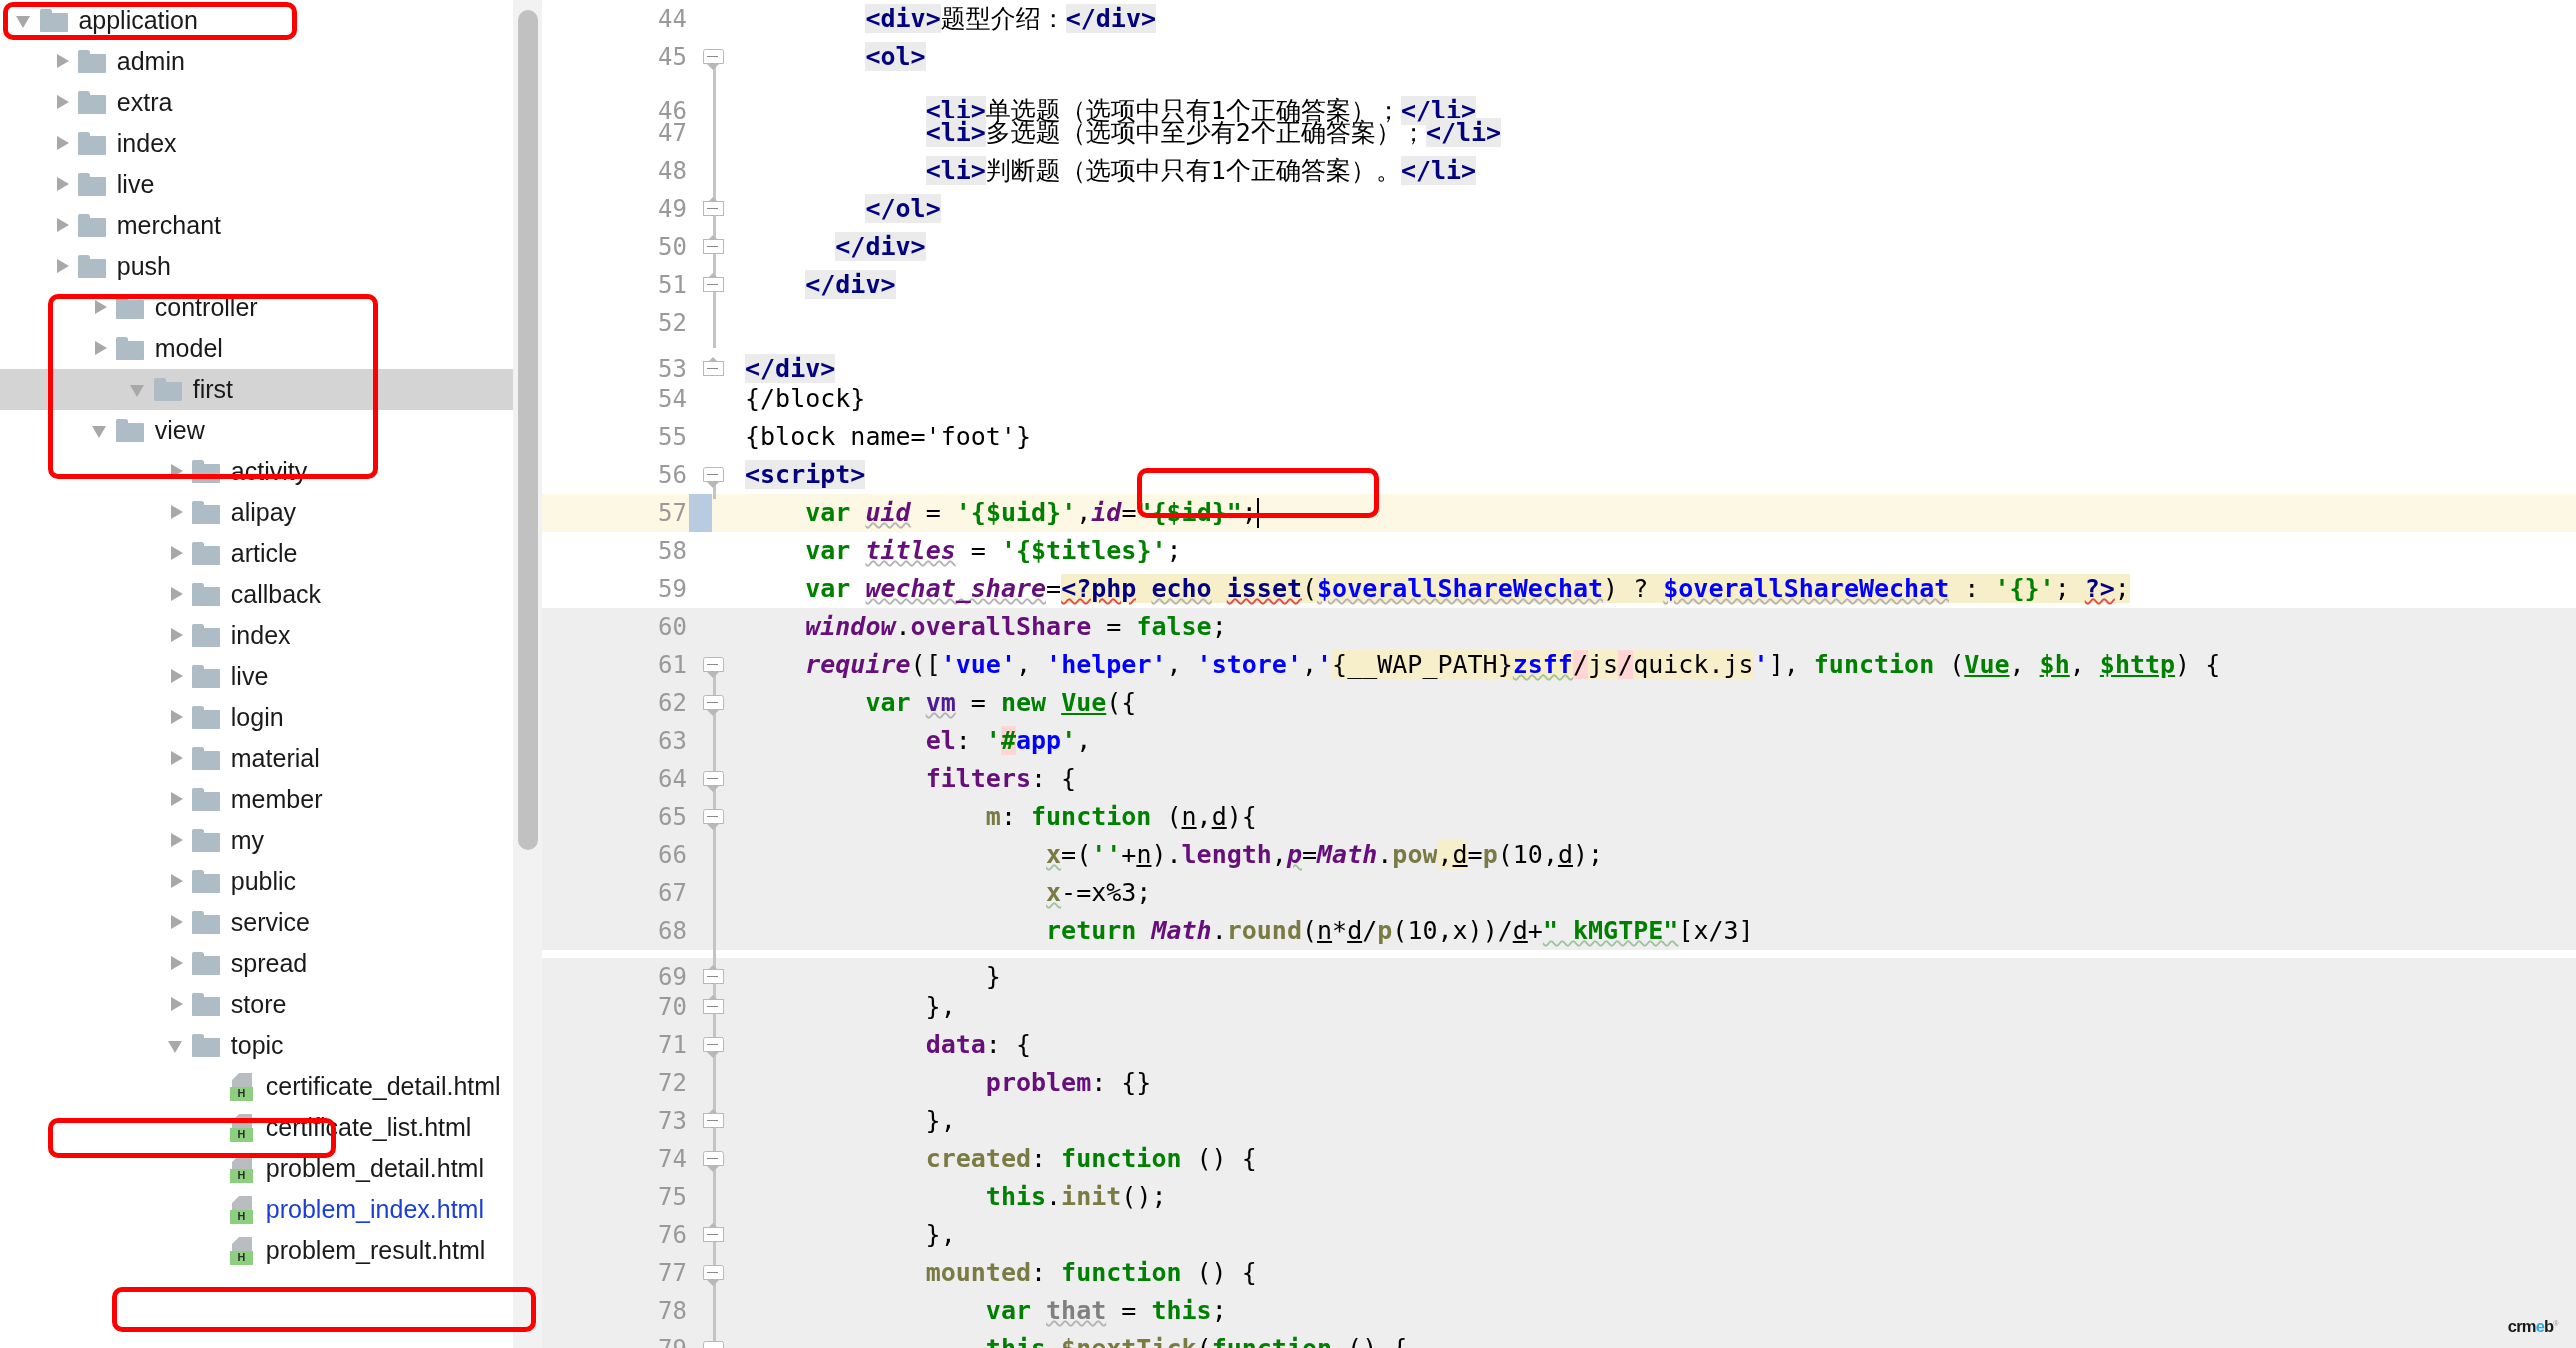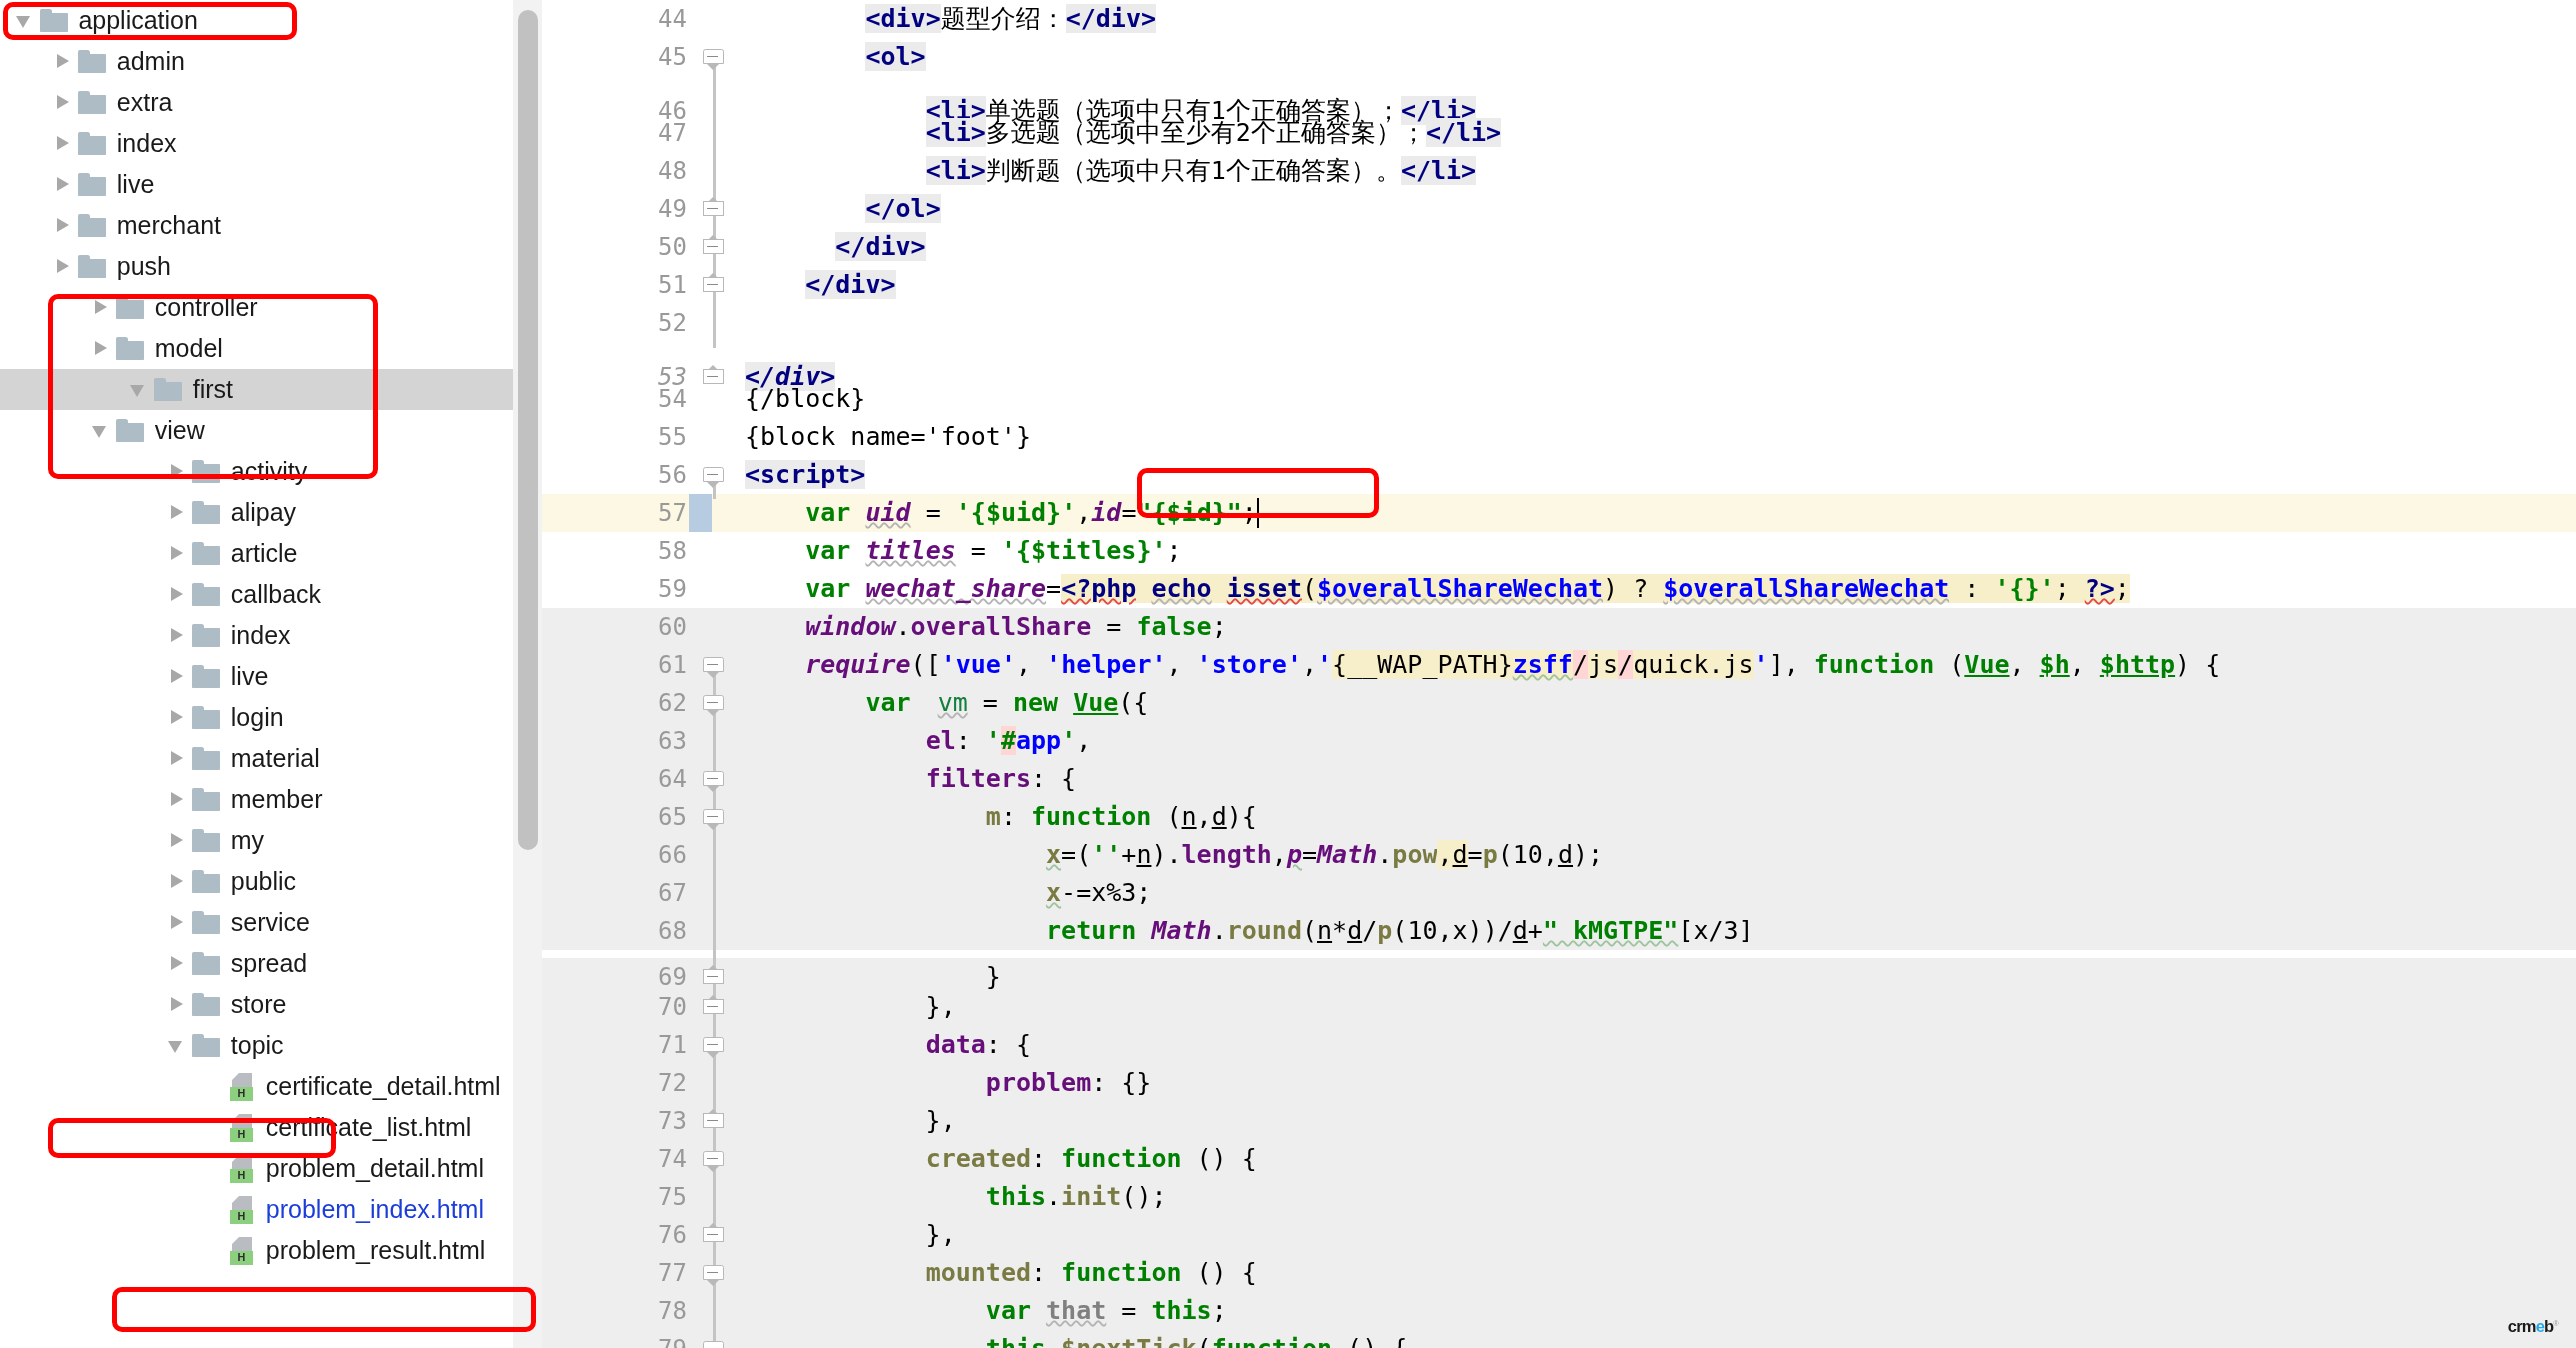--- a/index.html
+++ b/index.html
@@ -246,21 +246,21 @@
   .t-plain    { color: #000000; }
   .t-kw       { color: #000080; font-weight: bold; }
   .t-kwjs     { color: #008000; font-weight: bold; }
   .t-var      { color: #660e7a; font-style: italic; font-weight: bold; }
   .t-str      { color: #008000; font-weight: bold; }
   .t-prop     { color: #660e7a; font-weight: bold; }
   .t-fn       { color: #7a7a43; font-weight: bold; }
   .t-blue     { color: #0000ff; font-weight: bold; }
   .t-obj      { color: #660e7a; font-style: italic; font-weight: bold; }
   .t-green    { color: #008000; font-weight: bold; }
-  .t-teal     { color: #15803d; font-weight: normal; margin-left: 12px; }
+  .t-teal     { color: #4c1d95; font-weight: bold; }
   .t-gray     { color: #808080; font-weight: bold; }
   .hl-tag     { background: #ebebeb; }
   .hl-yellow  { background: #f7eeca; }
   .hl-pink    { background: #ffd5d5; }
   .u-line     { text-decoration: underline; }
   .sq-green   { text-decoration: underline; text-decoration-style: wavy;
                 text-decoration-color: #9fc49f; text-decoration-thickness: 1.7px; }
   .sq-red     { text-decoration: underline; text-decoration-style: wavy;
                 text-decoration-color: #e24a4a; text-decoration-thickness: 1.7px; }
   .sq-gray    { text-decoration: underline; text-decoration-style: wavy;
@@ -522,21 +522,21 @@
     <div class="code-area" id="code-area">
         <div class="code-line" style="top: 0px;"><div class="row-bg"></div><span class="ln">44</span><span class="code-text"><span class="t-plain">        </span><span class="t-tag hl-tag">&lt;div&gt;</span><span class="t-plain">题型介绍：</span><span class="t-tag hl-tag">&lt;/div&gt;</span></span></div>
         <div class="code-line" style="top: 0px;"><div class="row-bg"></div><span class="ln">45</span><span class="fold-marker start"><span class="box"></span></span><span class="code-text"><span class="t-plain">        </span><span class="t-tag hl-tag">&lt;ol&gt;</span></span></div>
         <div class="code-line" style="top: 16px;"><div class="row-bg"></div><span class="ln">46</span><span class="code-text"><span class="t-plain">            </span><span class="t-tag hl-tag">&lt;li&gt;</span><span class="t-plain">单选题（选项中只有1个正确答案）；</span><span class="t-tag hl-tag">&lt;/li&gt;</span></span></div>
         <div class="code-line" style="top: 0px;"><div class="row-bg"></div><span class="ln">47</span><span class="code-text"><span class="t-plain">            </span><span class="t-tag hl-tag">&lt;li&gt;</span><span class="t-plain">多选题（选项中至少有2个正确答案）；</span><span class="t-tag hl-tag">&lt;/li&gt;</span></span></div>
         <div class="code-line" style="top: 0px;"><div class="row-bg"></div><span class="ln">48</span><span class="code-text"><span class="t-plain">            </span><span class="t-tag hl-tag">&lt;li&gt;</span><span class="t-plain">判断题（选项中只有1个正确答案）。</span><span class="t-tag hl-tag">&lt;/li&gt;</span></span></div>
         <div class="code-line" style="top: 0px;"><div class="row-bg"></div><span class="ln">49</span><span class="fold-marker end"><span class="box"></span></span><span class="code-text"><span class="t-plain">        </span><span class="t-tag hl-tag">&lt;/ol&gt;</span></span></div>
         <div class="code-line" style="top: 0px;"><div class="row-bg"></div><span class="ln">50</span><span class="fold-marker end"><span class="box"></span></span><span class="code-text"><span class="t-plain">      </span><span class="t-tag hl-tag">&lt;/div&gt;</span></span></div>
         <div class="code-line" style="top: 0px;"><div class="row-bg"></div><span class="ln">51</span><span class="fold-marker end"><span class="box"></span></span><span class="code-text"><span class="t-plain">    </span><span class="t-tag hl-tag">&lt;/div&gt;</span></span></div>
         <div class="code-line" style="top: 0px;"><div class="row-bg"></div><span class="ln">52</span></div>
-        <div class="code-line" style="top: 16px; font-style: italic;"><div class="row-bg"></div><span class="ln">53</span><span class="fold-marker end"><span class="box"></span></span><span class="code-text"><span class="t-tag hl-tag">&lt;/div&gt;</span></span></div>
+        <div class="code-line" style="top: 8px;"><div class="row-bg"></div><span class="ln">53</span><span class="fold-marker end"><span class="box"></span></span><span class="code-text"><span class="t-tag hl-tag">&lt;/div&gt;</span></span></div>
         <div class="code-line" style="top: 0px;"><div class="row-bg"></div><span class="ln">54</span><span class="code-text"><span class="t-plain">{/block}</span></span></div>
         <div class="code-line" style="top: 0px;"><div class="row-bg"></div><span class="ln">55</span><span class="code-text"><span class="t-plain">{block name='foot'}</span></span></div>
         <div class="code-line" style="top: 0px;"><div class="row-bg"></div><span class="ln">56</span><span class="fold-marker start"><span class="box"></span></span><span class="code-text"><span class="t-tag hl-tag">&lt;script&gt;</span></span></div>
         <div class="code-line" style="top: 0px;"><div class="row-bg bg-current"></div><span class="ln">57</span><div class="current-caret-strip"></div><span class="code-text"><span class="t-plain">    </span><span class="t-kwjs">var</span><span class="t-plain"> </span><span class="t-var sq-gray">uid</span><span class="t-plain"> </span><span class="t-plain">=</span><span class="t-plain"> </span><span class="t-str">'{$uid}'</span><span class="t-plain">,</span><span class="t-var">id</span><span class="t-plain">=</span><span class="t-str">"{$id}"</span><span class="t-plain">;</span><span class="caret"></span></span></div>
         <div class="code-line" style="top: 0px;"><div class="row-bg"></div><span class="ln">58</span><span class="code-text"><span class="t-plain">    </span><span class="t-kwjs">var</span><span class="t-plain"> </span><span class="t-var sq-gray">titles</span><span class="t-plain"> </span><span class="t-plain">=</span><span class="t-plain"> </span><span class="t-str">'{$titles}'</span><span class="t-plain">;</span></span></div>
         <div class="code-line" style="top: 0px;"><div class="row-bg"></div><span class="ln">59</span><span class="code-text"><span class="t-plain">    </span><span class="t-kwjs">var</span><span class="t-plain"> </span><span class="t-var sq-gray">wechat_share</span><span class="t-plain">=</span><span class="t-kw hl-yellow sq-red">&lt;?php</span><span class="hl-yellow"> </span><span class="t-kw hl-yellow sq-gray">echo</span><span class="hl-yellow"> </span><span class="t-kw hl-yellow sq-red">isset</span><span class="t-plain hl-yellow">(</span><span class="t-blue hl-yellow sq-gray">$overallShareWechat</span><span class="t-plain hl-yellow">)</span><span class="t-plain hl-yellow"> ? </span><span class="t-blue hl-yellow sq-gray">$overallShareWechat</span><span class="t-plain hl-yellow"> : </span><span class="t-str hl-yellow">'{}'</span><span class="t-plain hl-yellow">;</span><span class="hl-yellow"> </span><span class="t-kw hl-yellow sq-red">?&gt;</span><span class="t-plain hl-yellow">;</span></span></div>
         <div class="code-line" style="top: 0px;"><div class="row-bg bg-gray"></div><span class="ln">60</span><span class="code-text"><span class="t-plain">    </span><span class="t-obj">window</span><span class="t-plain">.</span><span class="t-prop">overallShare</span><span class="t-plain"> </span><span class="t-plain">=</span><span class="t-plain"> </span><span class="t-kwjs">false</span><span class="t-plain">;</span></span></div>
         <div class="code-line" style="top: 0px;"><div class="row-bg bg-gray"></div><span class="ln">61</span><span class="fold-marker start"><span class="box"></span></span><span class="code-text"><span class="t-plain">    </span><span class="t-obj">require</span><span class="t-plain">(</span><span class="t-plain">[</span><span class="t-blue">'vue'</span><span class="t-plain">, </span><span class="t-blue">'helper'</span><span class="t-plain">, </span><span class="t-blue">'store'</span><span class="t-plain">,</span><span class="t-blue">'</span><span class="t-plain hl-yellow">{__WAP_PATH}</span><span class="t-blue hl-yellow sq-green">zsff</span><span class="t-plain hl-pink">/</span><span class="t-plain hl-yellow">js</span><span class="t-plain hl-pink">/</span><span class="t-plain hl-yellow">quick.js</span><span class="t-blue">'</span><span class="t-plain">], </span><span class="t-kwjs">function</span><span class="t-plain"> (</span><span class="t-green u-line">Vue</span><span class="t-plain">, </span><span class="t-green u-line">$h</span><span class="t-plain">, </span><span class="t-green u-line">$http</span><span class="t-plain">) {</span></span></div>
         <div class="code-line" style="top: 0px;"><div class="row-bg bg-gray"></div><span class="ln">62</span><span class="fold-marker start"><span class="box"></span></span><span class="code-text"><span class="t-plain">        </span><span class="t-kwjs">var</span><span class="t-plain"> </span><span class="t-teal sq-gray">vm</span><span class="t-plain"> = </span><span class="t-kwjs">new</span><span class="t-plain"> </span><span class="t-green u-line">Vue</span><span class="t-plain">({</span></span></div>
         <div class="code-line" style="top: 0px;"><div class="row-bg bg-gray"></div><span class="ln">63</span><span class="code-text"><span class="t-plain">            </span><span class="t-prop">el</span><span class="t-plain">: </span><span class="t-str">'</span><span class="t-str hl-pink">#</span><span class="t-blue">app</span><span class="t-str">'</span><span class="t-plain">,</span></span></div>

